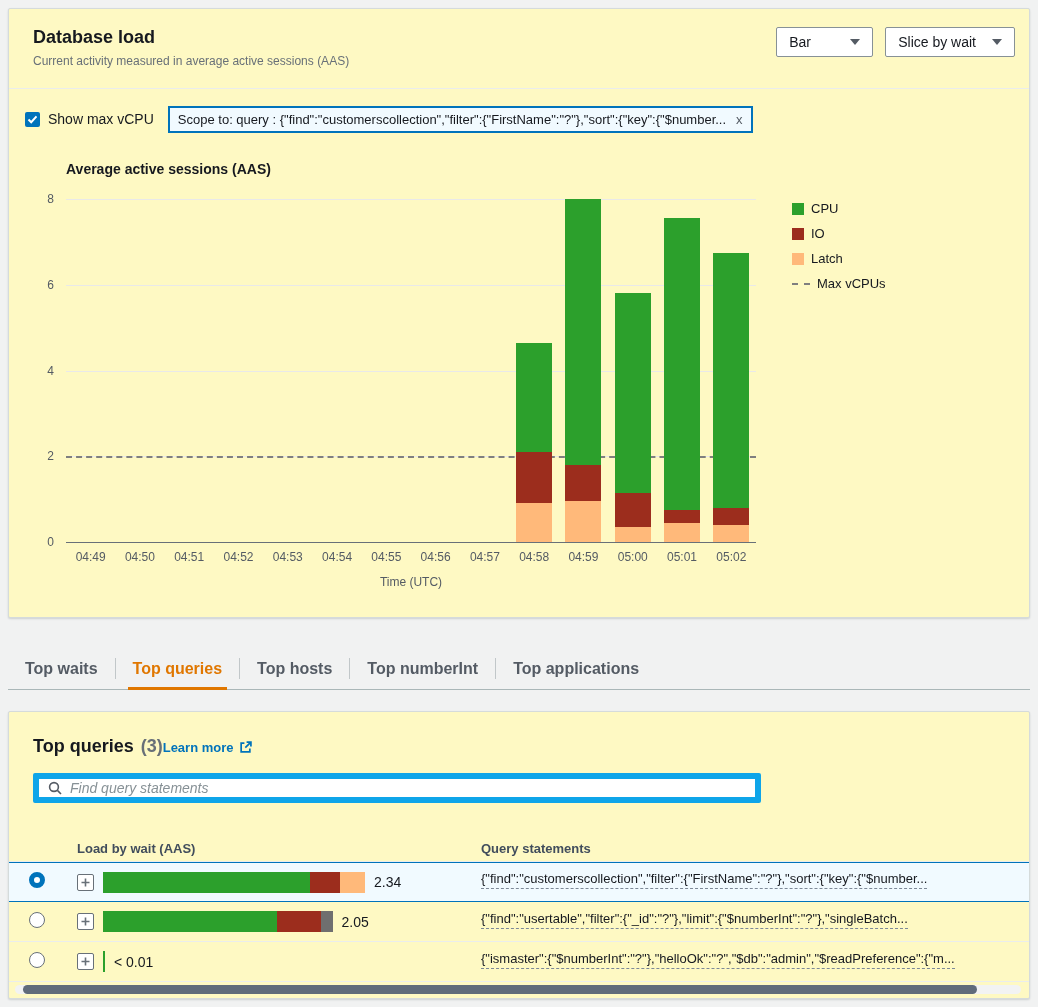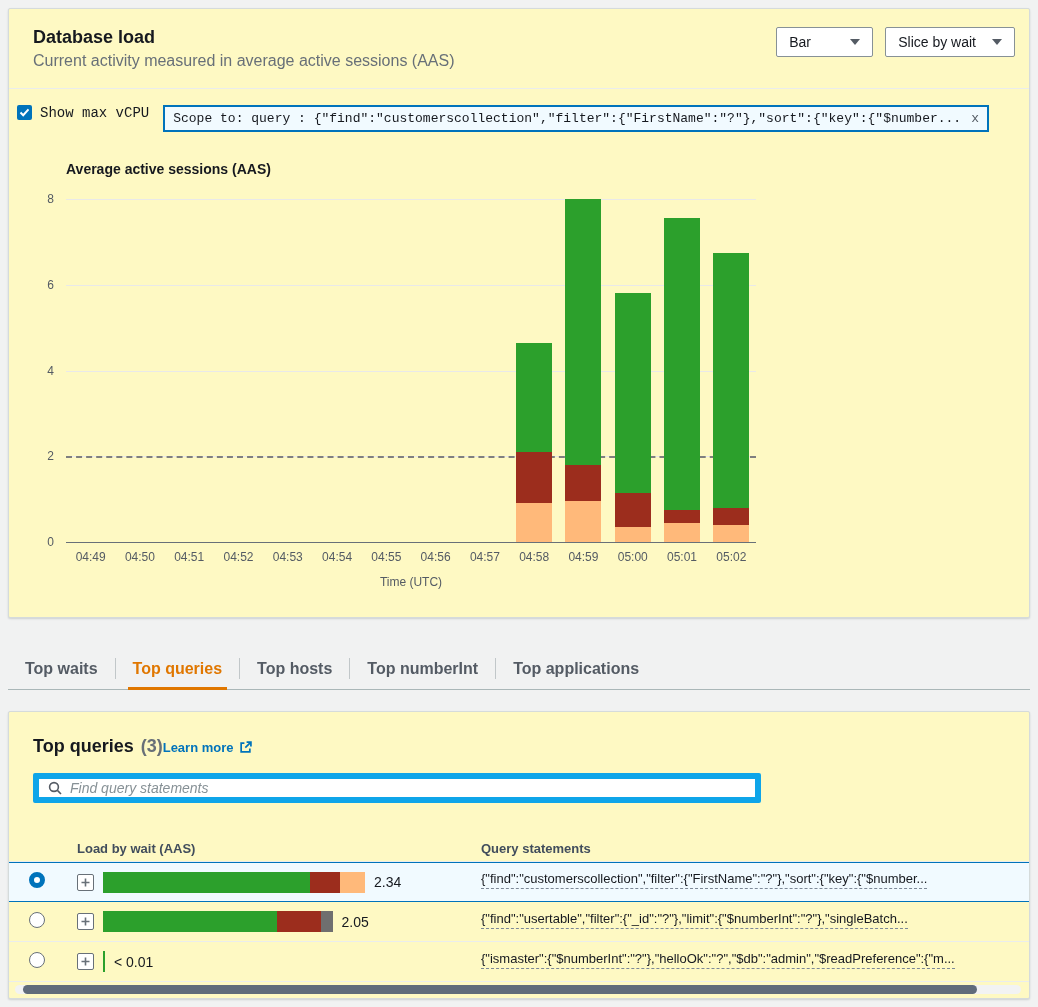--- a/index.html
+++ b/index.html
@@ -14,32 +14,32 @@
     background: #fef9c3;
     border: 1px solid #d5dbdb;
     border-radius: 2px;
     box-shadow: 0 1px 2px rgba(0,28,36,0.15);
     margin: 0 8px;
   }
   #load-card { margin-top: 8px; height: 610px; overflow: hidden; }
 
   .card-header { display: flex; justify-content: space-between; padding: 18px 14px 0 24px; }
   .card-title { font-size: 18px; font-weight: 700; line-height: 21px; }
-  .card-subtitle { font-size: 16px; color: #687078; margin-top: 6px; line-height: 14px; text-align: center; }
+  .card-subtitle { font-size: 12px; color: #687078; margin-top: 6px; line-height: 14px; text-align: center; }
   .selects { display: flex; gap: 12px; align-items: flex-start; }
   .select-btn {
     display: flex; align-items: center; justify-content: space-between;
     background: #fff; border: 1px solid #879196; border-radius: 2px;
     height: 30px; padding: 0 12px; font-size: 14px; color: #16191f;
     font-family: "Liberation Sans", sans-serif; cursor: pointer;
   }
   .caret { width: 0; height: 0; border-left: 5px solid transparent; border-right: 5px solid transparent; border-top: 6px solid #545b64; margin-left: 16px; }
   .divider { border-top: 1px solid #eaeded; margin-top: 20px; }
 
-  .controls-row { display: flex; align-items: flex-start; padding: 16px 8px 0; height: 44px; font-family: Liberation Mono, monospace; }
+  .controls-row { display: flex; align-items: center; padding: 16px 16px 0; height: 44px; }
   .checkbox { width: 15px; height: 15px; background: #0073bb; border-radius: 2px; display: inline-flex; align-items: center; justify-content: center; cursor: pointer; flex: none; }
   .checkbox-label { margin-left: 8px; font-size: 14px; white-space: nowrap; }
   .scope-chip {
     margin-left: 14px; display: flex; align-items: center;
     border: 2px solid #0073bb; background: #f1faff;
     padding: 2px 8px; font-size: 13px; height: 27px; white-space: nowrap;
   }
   .chip-close { margin-left: 10px; color: #545b64; cursor: pointer; font-size: 13px; }
 
   .chart-title { margin: 28px 0 13px 57px; font-size: 14px; font-weight: 700; }
@@ -205,20 +205,38 @@
           </div>
           <div class="bar-slot">
             <div class="bar-stack">
               <div class="bar-seg" style="height: 5%; background: rgb(255, 185, 122);"></div>
               <div class="bar-seg" style="height: 5%; background: rgb(156, 45, 29);"></div>
               <div class="bar-seg" style="height: 74.375%; background: rgb(44, 160, 44);"></div>
             </div>
           </div>
         </div>
       </div>
+    <div class="legend">
+        <div class="legend-item">
+          <span class="legend-swatch-box" style="background: rgb(44, 160, 44);"></span>
+          <span>CPU</span>
+        </div>
+        <div class="legend-item">
+          <span class="legend-swatch-box" style="background: rgb(156, 45, 29);"></span>
+          <span>IO</span>
+        </div>
+        <div class="legend-item">
+          <span class="legend-swatch-box" style="background: rgb(255, 185, 122);"></span>
+          <span>Latch</span>
+        </div>
+        <div class="legend-item">
+          <span class="legend-swatch-dash" style="border-top-color: rgb(127, 127, 127);"></span>
+          <span>Max vCPUs</span>
+        </div>
+      </div>
   </div>
   <div class="x-labels">
       <span>04:49</span>
       <span>04:50</span>
       <span>04:51</span>
       <span>04:52</span>
       <span>04:53</span>
       <span>04:54</span>
       <span>04:55</span>
       <span>04:56</span>

